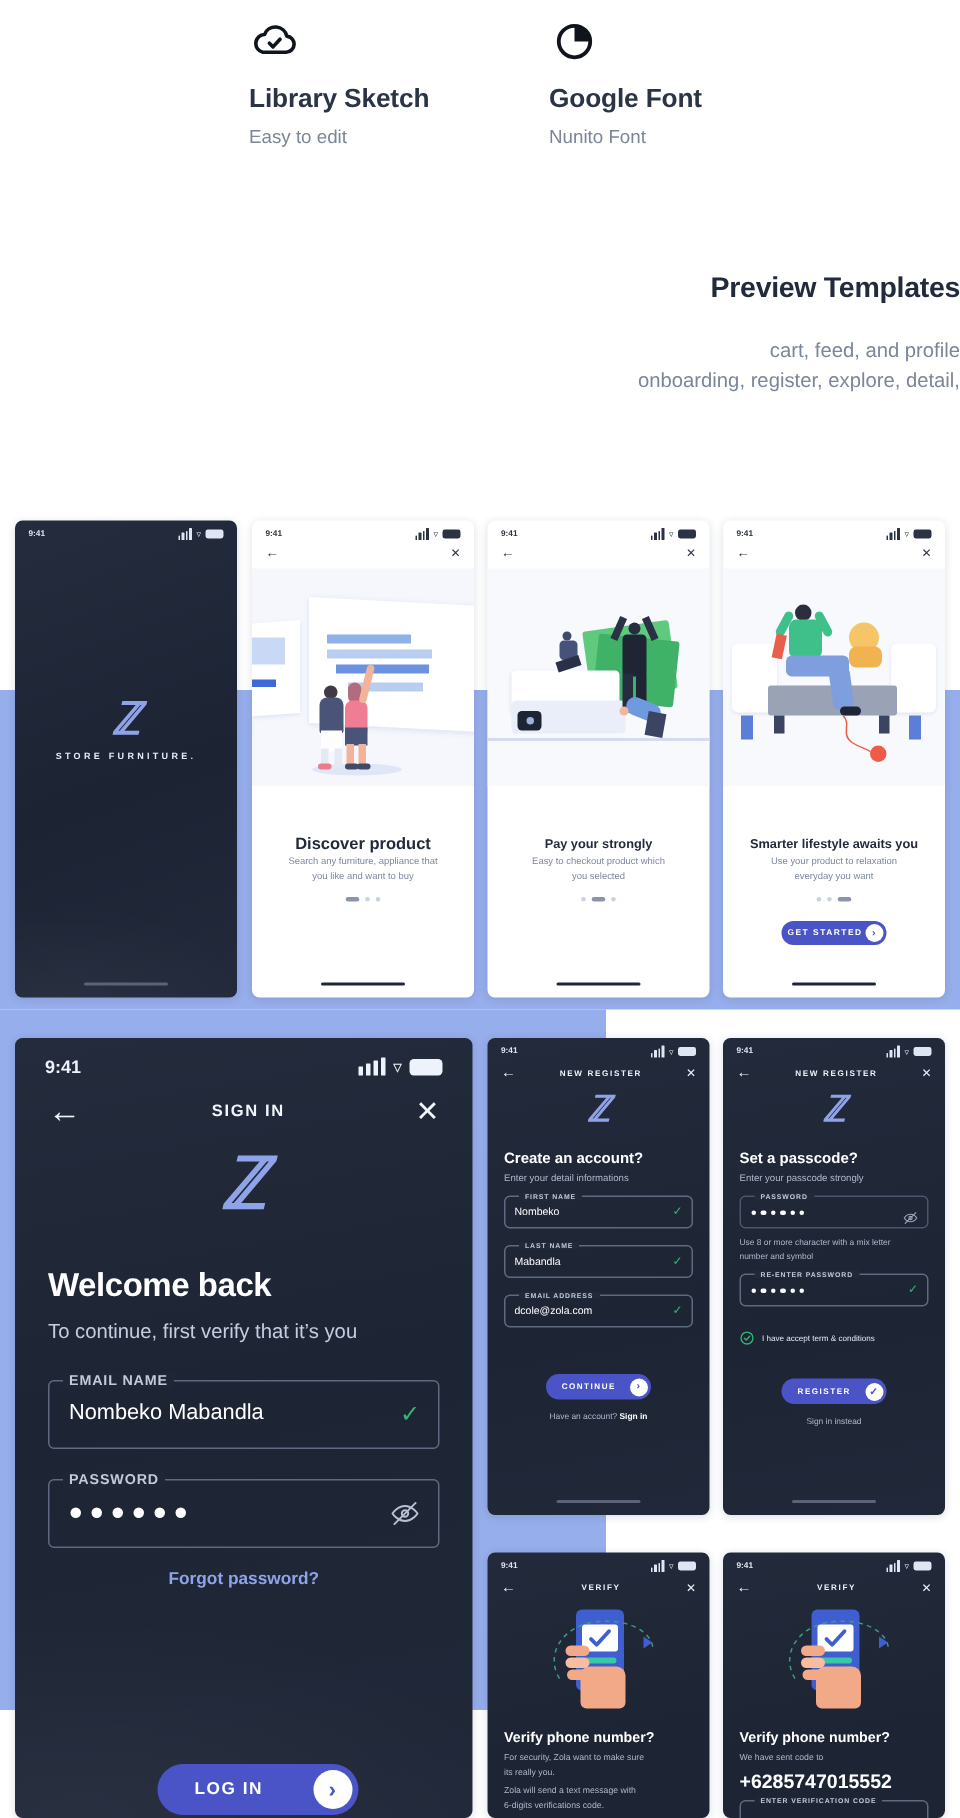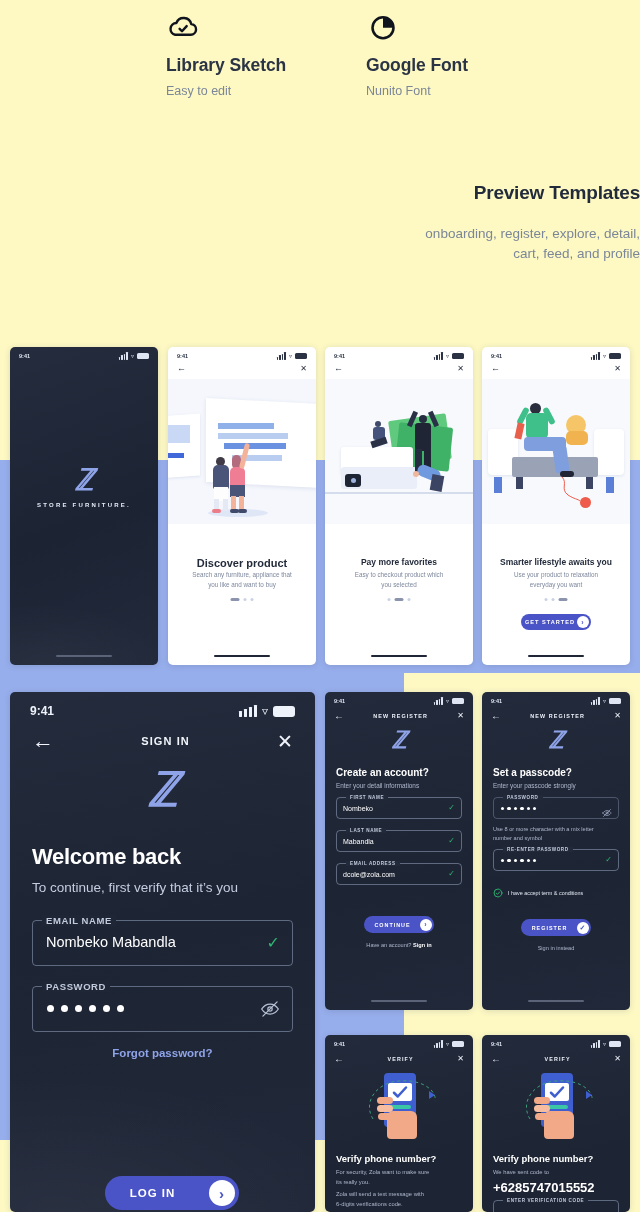--- a/index.html
+++ b/index.html
@@ -2,21 +2,21 @@
 <html><head>
 <meta charset="utf-8">
 <style>
   * { box-sizing: border-box; margin: 0; padding: 0; }
   html, body {
     width: 640px; height: 1212px;
     font-family: "Liberation Sans", sans-serif;
     background: #dde4f3;
     overflow: hidden;
   }
-  #page { position: relative; width: 640px; height: 1212px; background: #fef9c3; }
+  #page { position: relative; width: 640px; height: 1212px; background: #ffffff; }
 
   
   .band-blue-wide {
     position: absolute; left: 0; top: 460px; width: 640px; height: 213px;
     background: #97aeec;
   }
   .band-blue-left {
     position: absolute; left: 0; top: 673px; width: 404px; height: 467px;
     background: #97aeec;
   }
@@ -127,22 +127,22 @@
         </svg>
       </span>
       <div class="feat-title">Google Font</div>
       <div class="feat-sub">Nunito Font</div>
     </div>
   </div>
 
   <div class="preview-wrap">
     <div class="preview-title">Preview Templates</div>
     <div class="preview-sub">
+      <div>cart, feed, and profile</div>
       <div>onboarding, register, explore, detail,</div>
-      <div>cart, feed, and profile</div>
     </div>
   </div>
 
   <div class="phone dark" style="left:10px; top:347px; width:148px; height:318px; background:linear-gradient(160deg,#252c3d 0%,#1c2333 55%,#222a3b 100%);">
     <div class="sbar" style="padding:5px 9px 0; color:#dfe5f2; font-size:5.5px;">
       <span class="t">9:41</span>
       <span class="icons">
         <span class="bars">
             <i></i>
             <i></i>
@@ -259,21 +259,21 @@
       <div style="position:absolute;left:90px;top:44px;width:16px;height:28px;border-radius:3px;background:#1f2535;"></div>
       <div style="position:absolute;left:90px;top:70px;width:7px;height:26px;background:#262d41;"></div>
       <div style="position:absolute;left:99px;top:70px;width:7px;height:26px;background:#1f2535;"></div>
       <div style="position:absolute;left:85px;top:32px;width:5px;height:16px;background:#2a3147;transform:rotate(24deg);"></div>
       <div style="position:absolute;left:106px;top:32px;width:5px;height:16px;background:#2a3147;transform:rotate(-24deg);"></div>
 
       <div style="position:absolute;left:92px;top:88px;width:24px;height:12px;border-radius:6px;background:#6f9ae0;transform:rotate(22deg);"></div>
       <div style="position:absolute;left:106px;top:96px;width:12px;height:16px;background:#3b4463;transform:rotate(10deg);"></div>
       <div style="position:absolute;left:88px;top:92px;width:6px;height:6px;border-radius:50%;background:#f0b79d;"></div>
     </div>
-    <div class="center-txt" style="top:210px;font-size:8.5px;font-weight:bold;color:#232b3b;">Pay more favorites</div>
+    <div class="center-txt" style="top:210px;font-size:8.5px;font-weight:bold;color:#232b3b;">Pay your strongly</div>
     <div class="center-txt" style="top:224px;font-size:6.3px;color:#7d879c;">Easy to checkout product which</div>
     <div class="center-txt" style="top:234px;font-size:6.3px;color:#7d879c;">you selected</div>
     <div class="dotsnav" style="top:251px;">
       <i></i>
       <i class="on"></i>
       <i></i>
     </div>
     <div class="home-ind" style="bottom:8px;width:56px;height:2.5px;background:#1f2636;"></div>
   </div>
 

